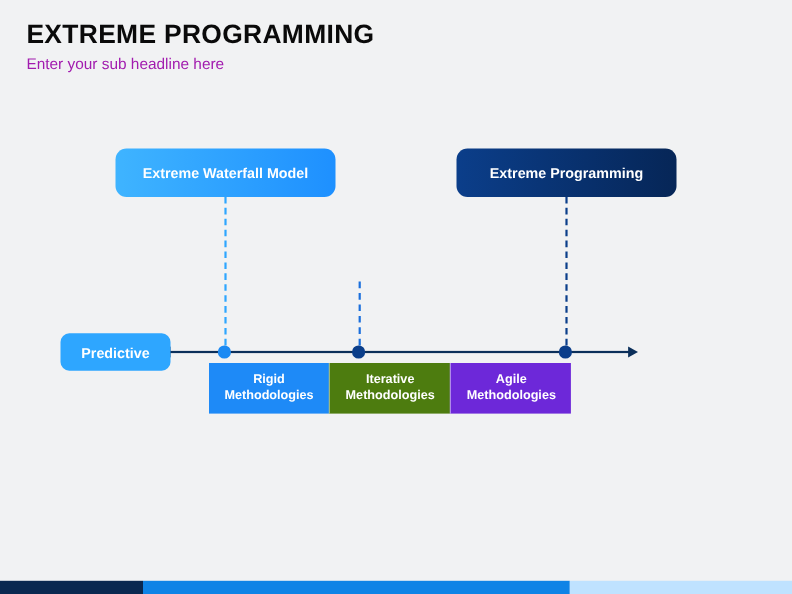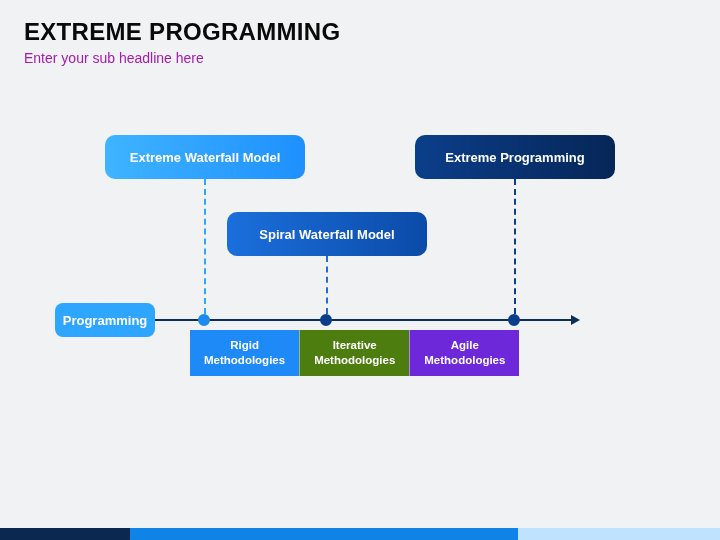--- a/index.html
+++ b/index.html
@@ -39,35 +39,34 @@
 
 <div class="header">
   <div class="title">EXTREME PROGRAMMING</div>
   <div class="sub">Enter your sub headline here</div>
 </div>
 
 <div class="canvas">
 
   <div class="pill light" style="left:105px;top:135px;width:200px;height:44px">Extreme Waterfall Model</div>
   <div class="pill dark" style="left:415px;top:135px;width:200px;height:44px">Extreme Programming</div>
-  <div class="pill mid" style="left:227px;top:212px;width:200px;height:44px">Spiral Waterfall Model</div>
 
   <div class="dash" style="left:204px;top:179px;height:135px"></div>
   <div class="dash mid" style="left:326px;top:256px;height:58px"></div>
   <div class="dash dark" style="left:514px;top:179px;height:135px"></div>
 
   <div class="axis" style="left:153px;top:319px;width:420px"></div>
   <div class="arrow l" style="left:146px;top:315px"></div>
   <div class="arrow r" style="left:571px;top:315px"></div>
 
   <div class="dot light" style="left:198px;top:314px"></div>
   <div class="dot" style="left:320px;top:314px"></div>
   <div class="dot" style="left:508px;top:314px"></div>
 
-  <div class="end left" style="left:55px;top:303px;width:100px;height:34px">Programming</div>
+  <div class="end left" style="left:55px;top:303px;width:100px;height:34px">Predictive</div>
 
   <div class="methods" style="left:190px;top:330px">
     <div class="mcell a"><span>Rigid<br>Methodologies</span></div>
     <div class="mcell b"><span>Iterative<br>Methodologies</span></div>
     <div class="mcell c"><span>Agile<br>Methodologies</span></div>
   </div>
 </div>
 
 <div class="footer">
     <div></div>

